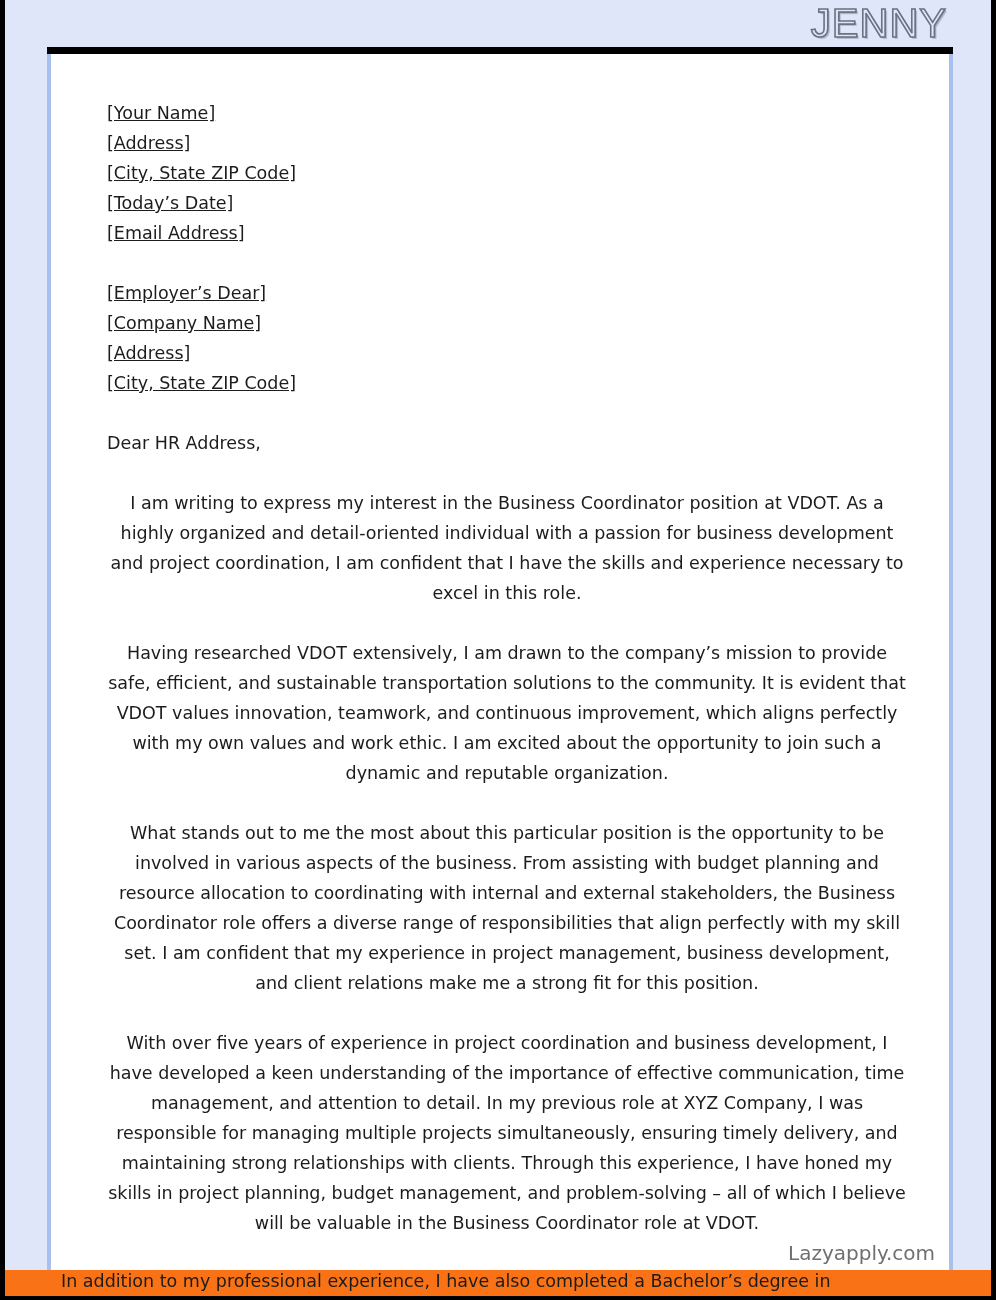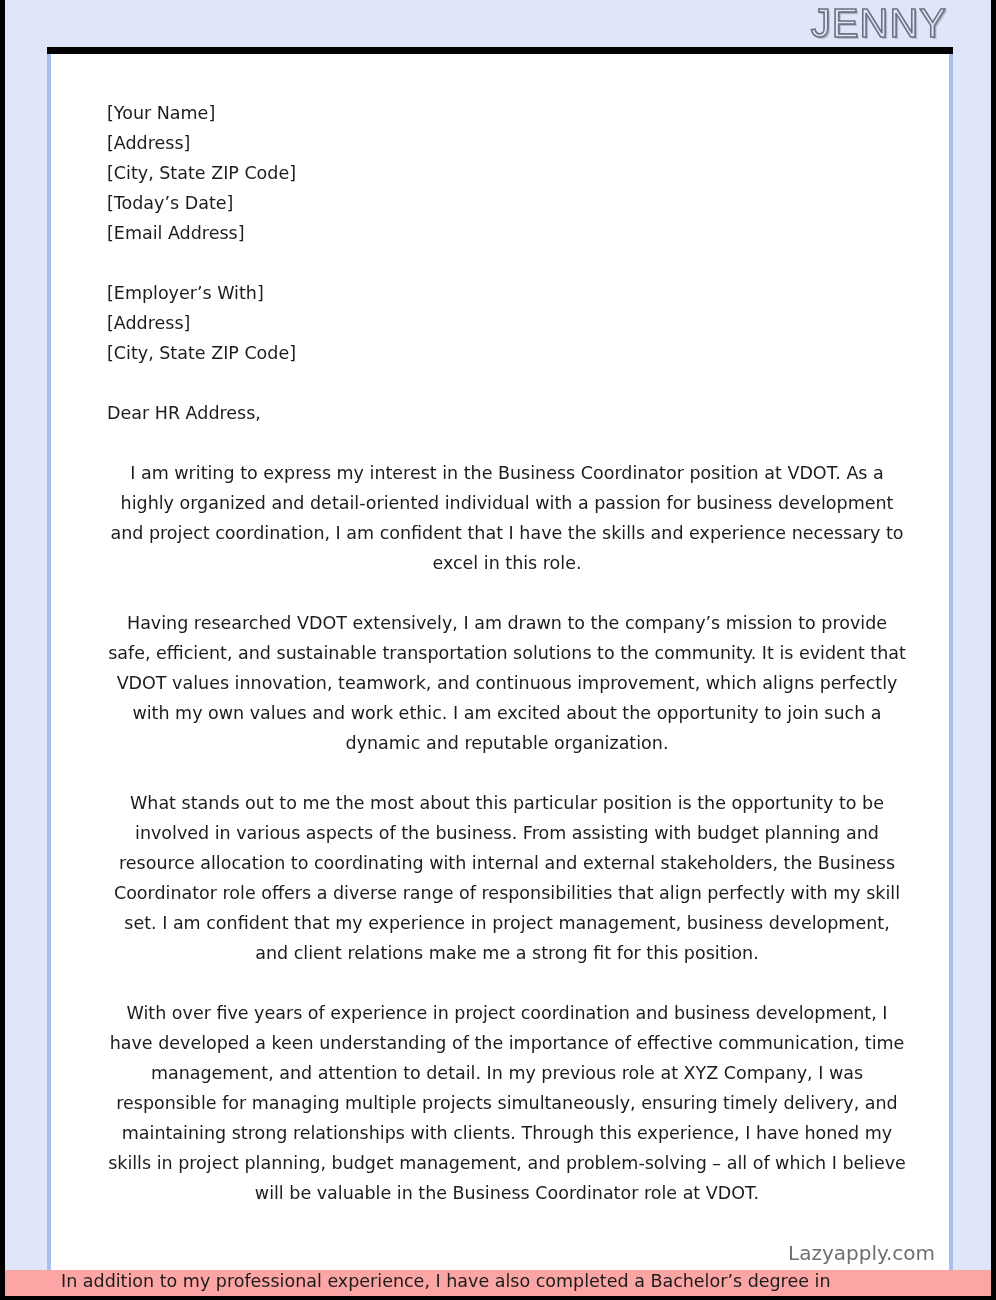--- a/index.html
+++ b/index.html
@@ -101,20 +101,21 @@
     left: 56px;
     top: 44px;
     width: 800px;
     font-family: "DejaVu Sans", sans-serif;
     font-size: 17.5px;
     line-height: 30px;
     color: #1c1c1c;
   }
   .addr-line {
     white-space: nowrap;
+    text-decoration: underline;
   }
   .block-gap {
     height: 30px;
   }
   .salutation {
     margin: 0;
   }
   .para {
     margin: 0;
     text-align: center;
@@ -132,21 +133,21 @@
     white-space: nowrap;
   }
 
   
   .next-page {
     position: absolute;
     left: 0;
     top: 1270px;
     width: 986px;
     height: 26px;
-    background: #fca5a5;
+    background: #f97316;
   }
   .next-page-text {
     position: absolute;
     left: 56px;
     top: -4px;
     font-family: "DejaVu Sans", sans-serif;
     font-size: 17.5px;
     line-height: 30px;
     color: #1c1c1c;
     white-space: nowrap;
@@ -173,21 +174,22 @@
           <div class="addr-line">[Your Name]</div>
           <div class="addr-line">[Address]</div>
           <div class="addr-line">[City, State ZIP Code]</div>
           <div class="addr-line">[Today’s Date]</div>
           <div class="addr-line">[Email Address]</div>
         </div>
 
         <div class="block-gap"></div>
 
         <div>
-          <div class="addr-line">[Employer’s With]</div>
+          <div class="addr-line">[Employer’s Dear]</div>
+          <div class="addr-line">[Company Name]</div>
           <div class="addr-line">[Address]</div>
           <div class="addr-line">[City, State ZIP Code]</div>
         </div>
 
         <div class="block-gap"></div>
 
         <p class="salutation">Dear HR Address,</p>
 
         <div class="block-gap"></div>
 

